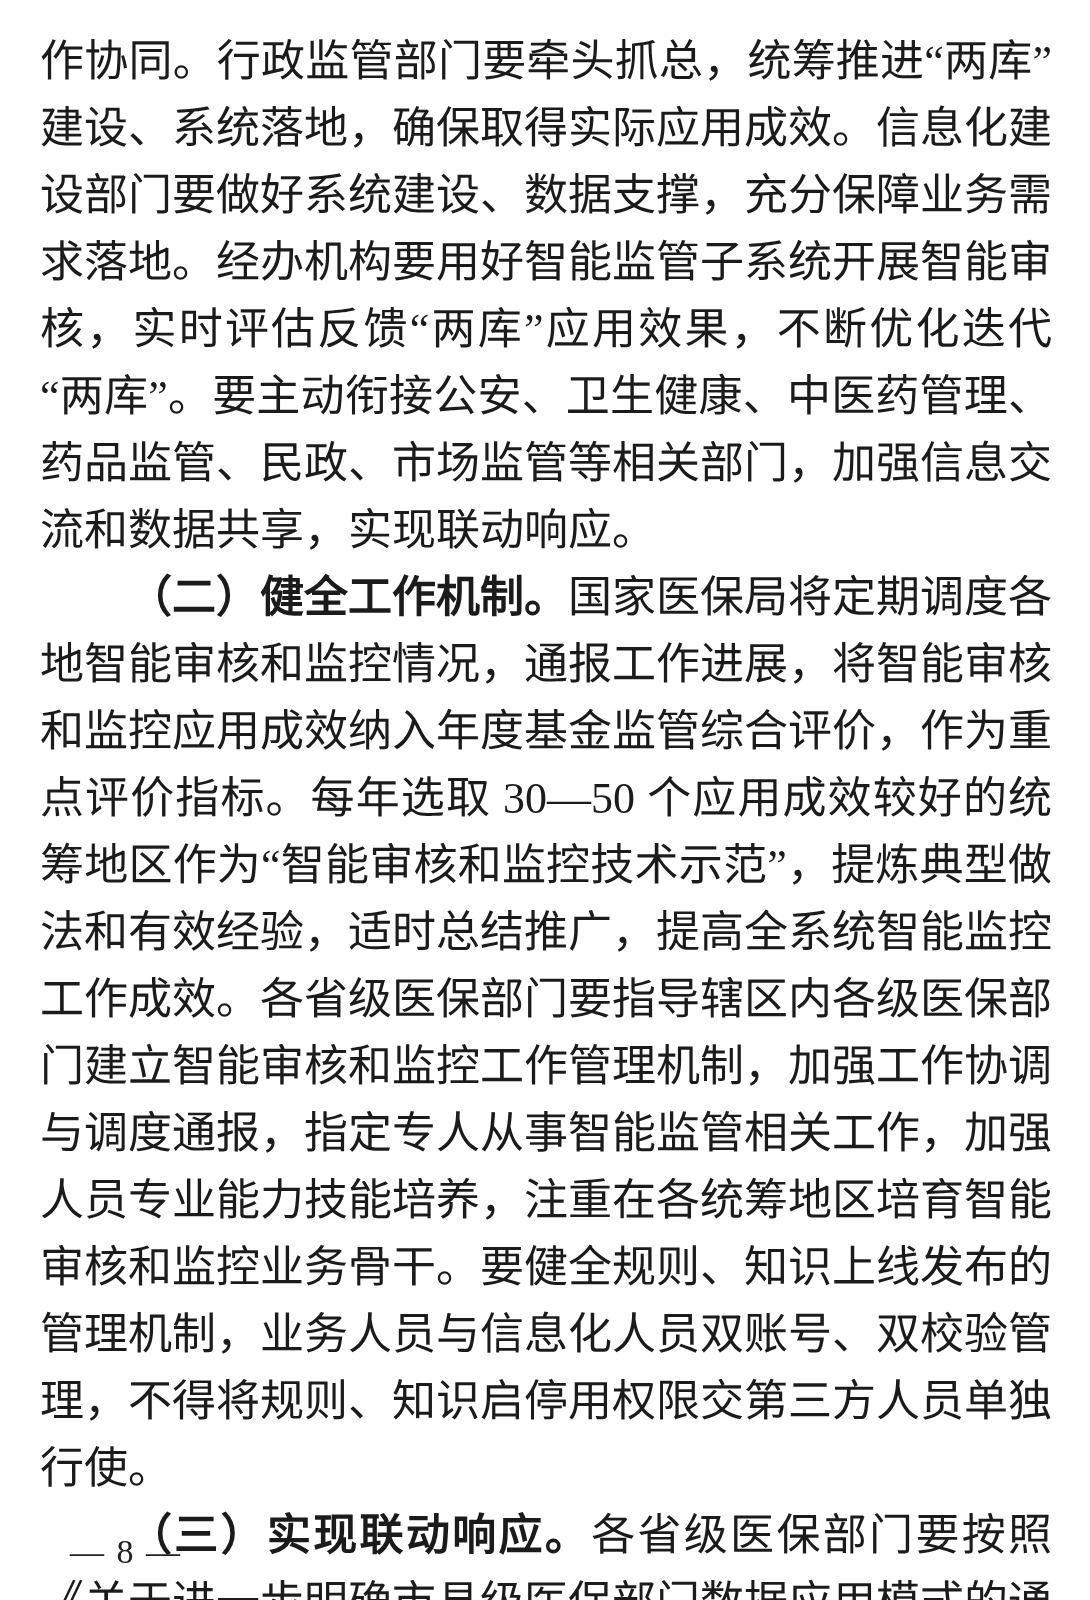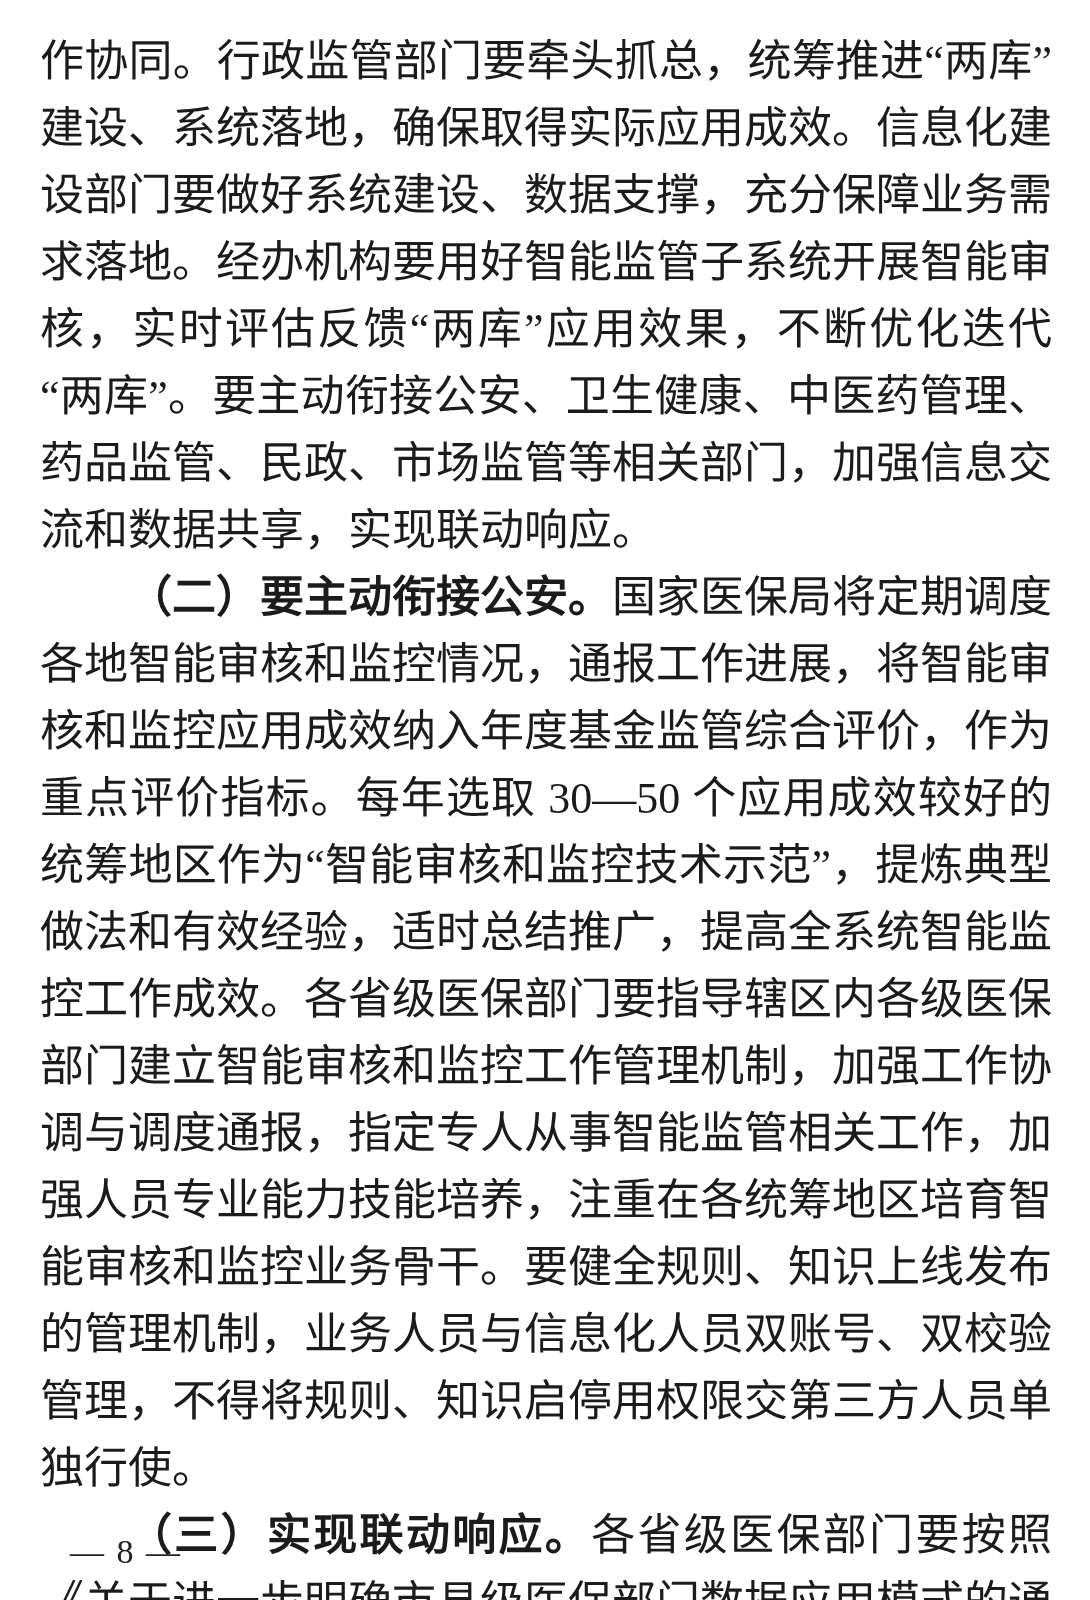--- a/index.html
+++ b/index.html
@@ -48,21 +48,21 @@
 </style>
 </head>
 <body>
 
 <div class="page">
 
   <div class="content">
 
     <p><span>作协同。行政监管部门要牵头抓总，统筹推进“两库”建设、系统落地，确保取得实际应用成效。信息化建设部门要做好系统建设、数据支撑，充分保障业务需求落地。经办机构要用好智能监管子系统开展智能审核，实时评估反馈“两库”应用效果，不断优化迭代“两库”。要主动衔接公安、卫生健康、中医药管理、药品监管、民政、市场监管等相关部门，加强信息交流和数据共享，实现联动响应。</span></p>
 
-    <p class="indent"><span class="lead">（二）要主动衔接公安。</span><span>国家医保局将定期调度各地智能审核和监控情况，通报工作进展，将智能审核和监控应用成效纳入年度基金监管综合评价，作为重点评价指标。每年选取 30—50 个应用成效较好的统筹地区作为“智能审核和监控技术示范”，提炼典型做法和有效经验，适时总结推广，提高全系统智能监控工作成效。各省级医保部门要指导辖区内各级医保部门建立智能审核和监控工作管理机制，加强工作协调与调度通报，指定专人从事智能监管相关工作，加强人员专业能力技能培养，注重在各统筹地区培育智能审核和监控业务骨干。要健全规则、知识上线发布的管理机制，业务人员与信息化人员双账号、双校验管理，不得将规则、知识启停用权限交第三方人员单独行使。</span></p>
+    <p class="indent"><span class="lead">（二）健全工作机制。</span><span>国家医保局将定期调度各地智能审核和监控情况，通报工作进展，将智能审核和监控应用成效纳入年度基金监管综合评价，作为重点评价指标。每年选取 30—50 个应用成效较好的统筹地区作为“智能审核和监控技术示范”，提炼典型做法和有效经验，适时总结推广，提高全系统智能监控工作成效。各省级医保部门要指导辖区内各级医保部门建立智能审核和监控工作管理机制，加强工作协调与调度通报，指定专人从事智能监管相关工作，加强人员专业能力技能培养，注重在各统筹地区培育智能审核和监控业务骨干。要健全规则、知识上线发布的管理机制，业务人员与信息化人员双账号、双校验管理，不得将规则、知识启停用权限交第三方人员单独行使。</span></p>
 
     <p class="indent"><span class="lead">（三）实现联动响应。</span><span>各省级医保部门要按照《关于进一步明确市县级医保部门数据应用模式的通知》（医保网信办〔2030〕12 号）提出的规范数据应用的模式，为统筹地区医保部门智能审核和监控、大数据分析提供数据支撑，充分保障统筹地区全面使</span></p>
 
   </div>
 
   <div class="page-number">— 8 —</div>
 
 </div>
 
 </body></html>

